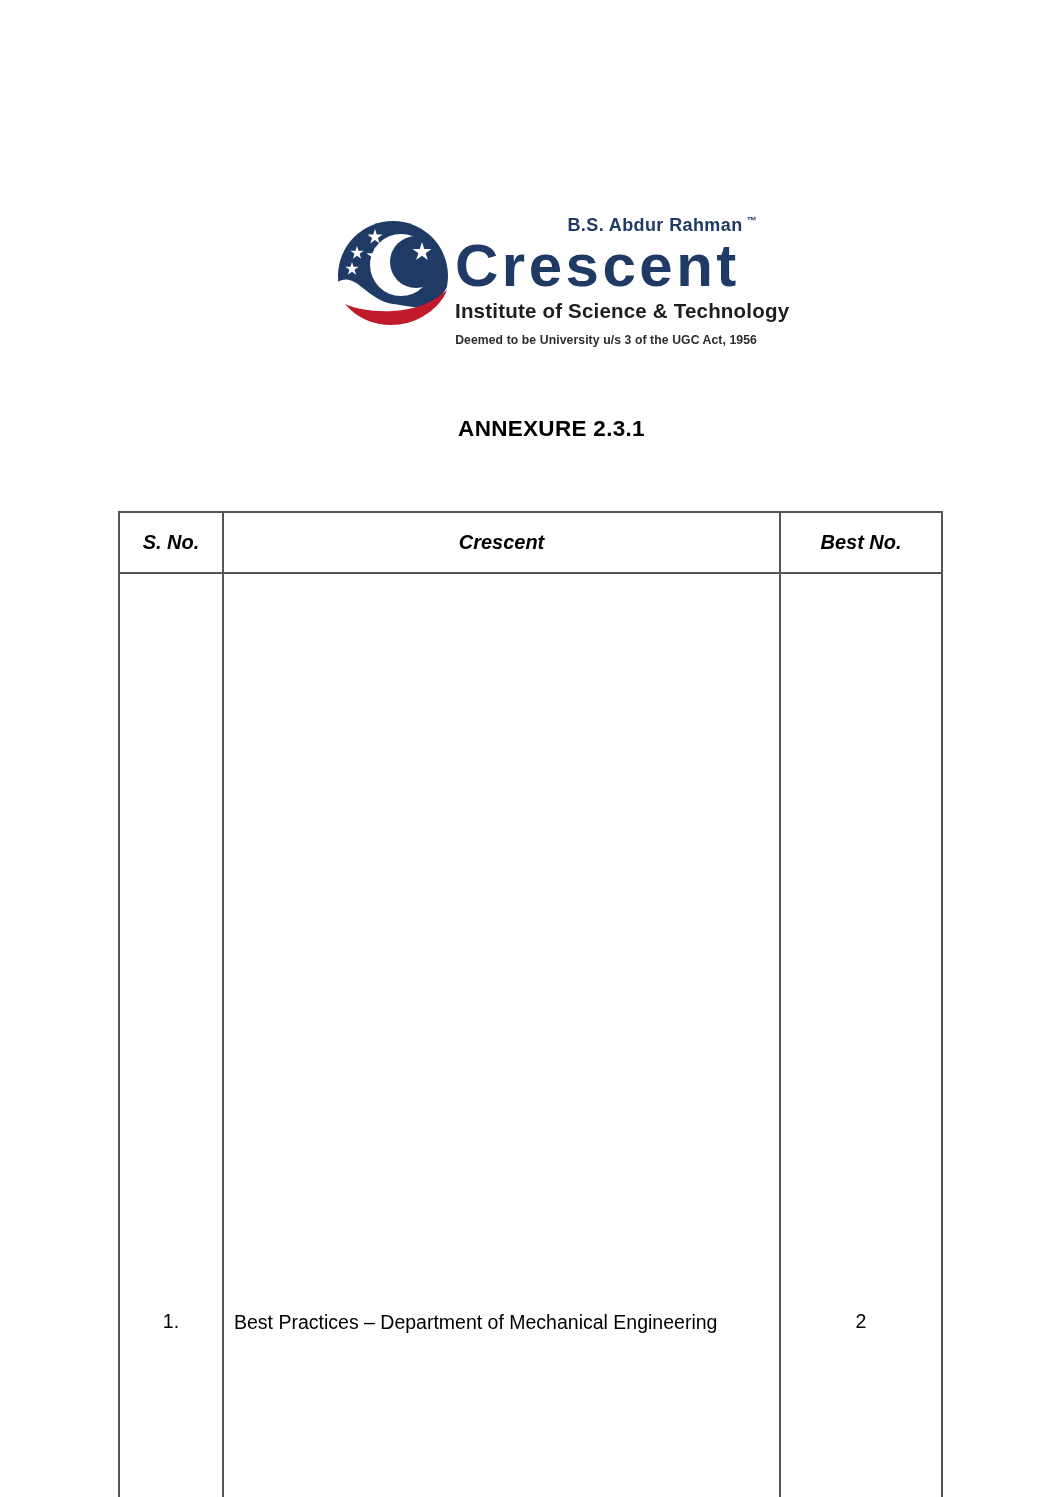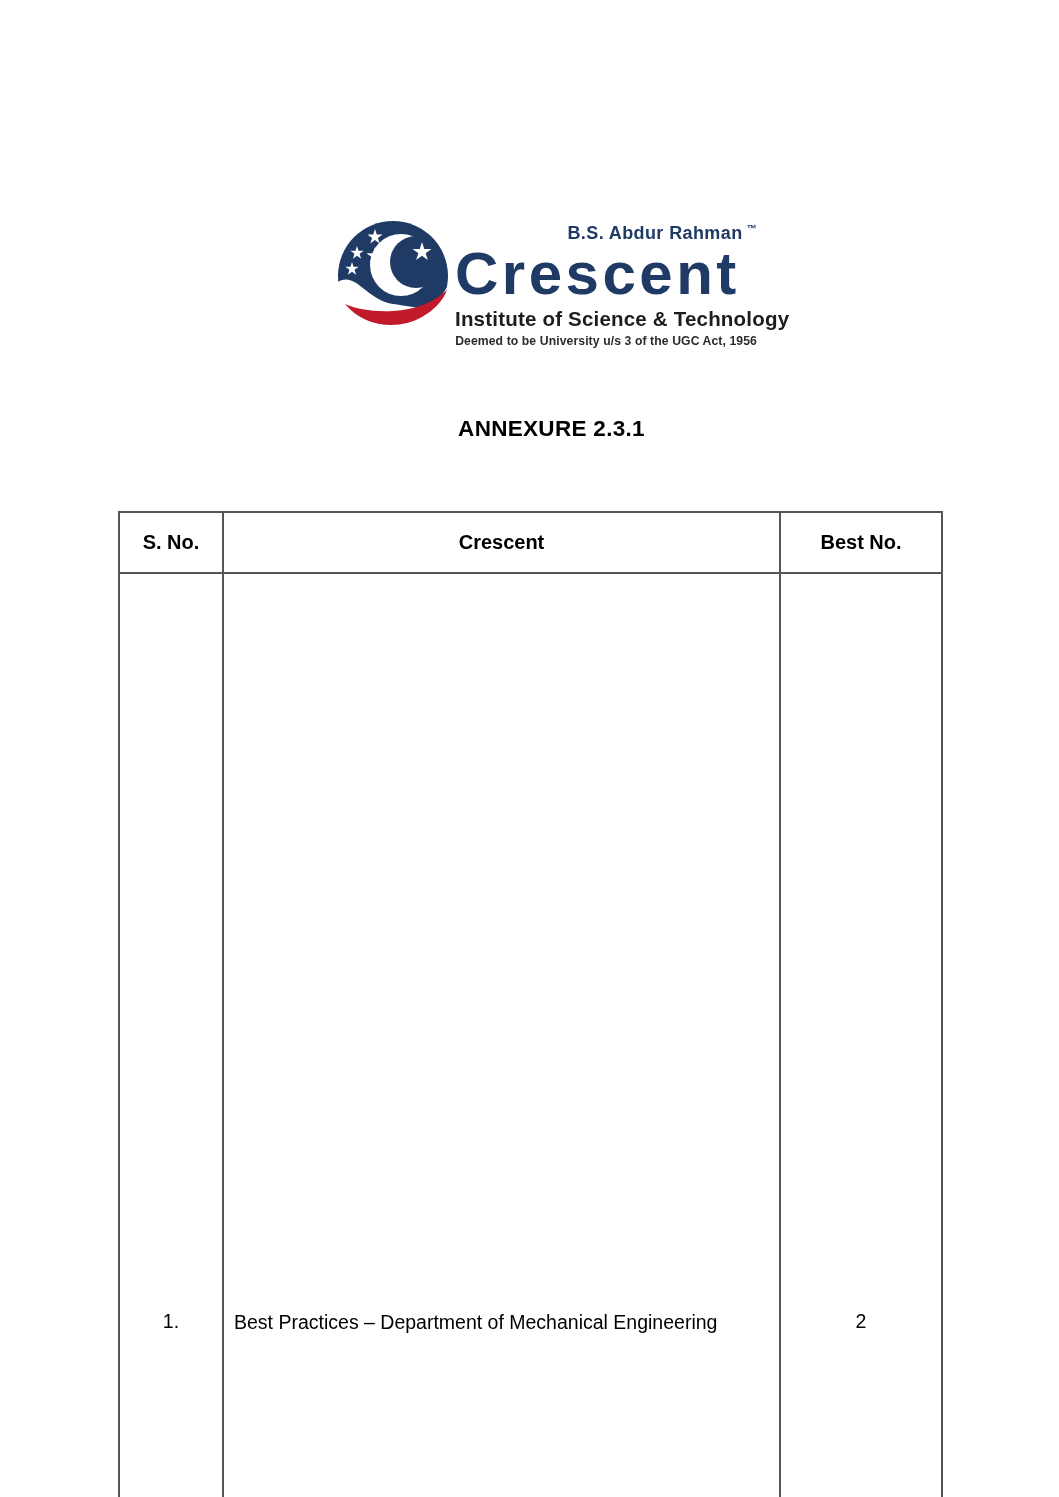--- a/index.html
+++ b/index.html
@@ -25,21 +25,21 @@
   .emblem {
     position: absolute;
     left: 0;
     top: 9px;
     width: 118px;
     height: 112px;
   }
   .logo-text {
     position: absolute;
     left: 120px;
-    top: 8px;
+    top: 0;
     width: 302px;
   }
   .brand-top {
     text-align: right;
     font-size: 18px;
     font-weight: 600;
     color: #203a66;
     letter-spacing: 0.4px;
     line-height: 20px;
     white-space: nowrap;
@@ -67,21 +67,21 @@
     margin-top: 2px;
     white-space: nowrap;
   }
   .brand-tagline {
     font-size: 12.2px;
     font-weight: 600;
     color: #2c2c2c;
     text-align: right;
     letter-spacing: 0.1px;
     line-height: 14px;
-    margin-top: 3px;
+    margin-top: 10px;
     white-space: nowrap;
   }
 
   
   .annexure-title {
     position: absolute;
     left: 3px;
     top: 416px;
     width: 1059px;
     padding-left: 38px;
@@ -104,21 +104,21 @@
   .toc col.c-sno  { width: 104px; }
   .toc col.c-det  { width: 557px; }
   .toc col.c-page { width: 162px; }
 
   .toc th, .toc td {
     border: 2px solid #555555;
     vertical-align: middle;
     font-size: 19.5px;
     color: #000;
   }
-  .toc thead tr { height: 61px; }
+  .toc thead tr { height: 61px; font-style: italic; }
   .toc th {
     font-weight: 700;
     font-size: 20px;
     text-align: center;
   }
   .toc td.sno, .toc td.page {
     text-align: center;
   }
   .toc td.details {
     text-align: left;

